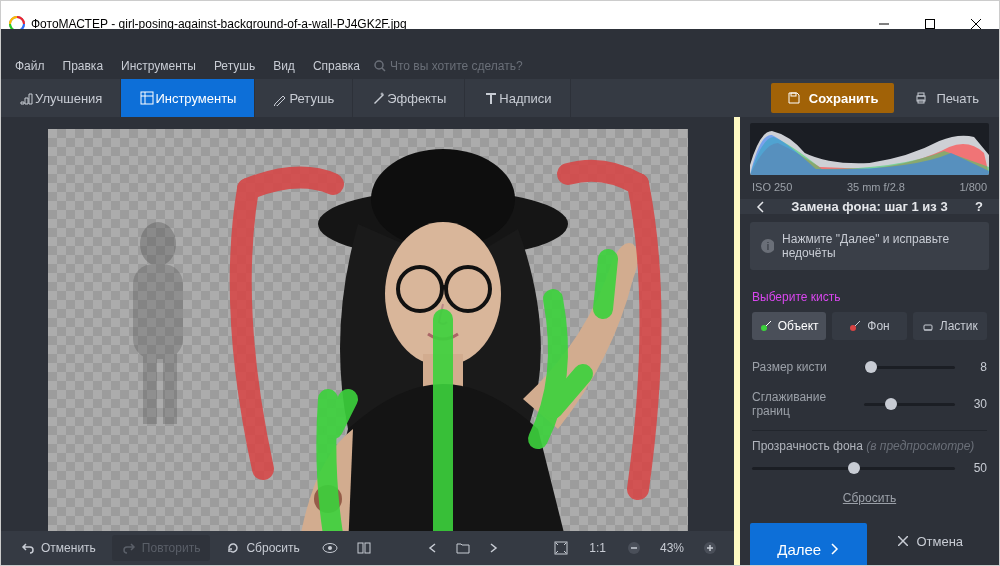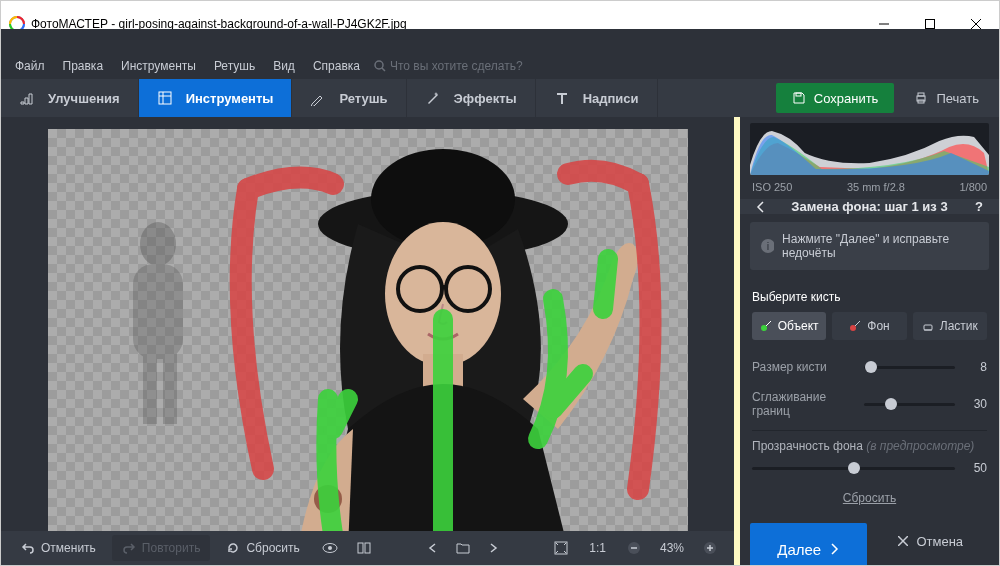--- a/index.html
+++ b/index.html
@@ -10,24 +10,24 @@
 .win-controls { display: flex; }
 .win-btn { width: 46px; height: 28px; display: flex; align-items: center; justify-content: center; cursor: pointer; }
 
 .app { position: absolute; top: 28px; left: 0; right: 0; bottom: 0; background: #2d3139; display: flex; flex-direction: column; color: #b0b4bc; }
 .menubar { height: 26px; display: flex; align-items: center; padding: 0 6px; font-size: 12px; gap: 2px; background: #2d3139; margin-top: 24px; }
 .menubar .mitem { padding: 4px 8px; cursor: pointer; color: #c8ccD4; }
 .menubar .search { margin-left: 4px; display: flex; align-items: center; color: #6a6f78; font-size: 12px; }
 .menubar .search svg { margin-right: 4px; }
 
 .toolbar { height: 38px; background: #353a43; display: flex; align-items: stretch; padding: 0; }
-.tool-tab { display: flex; align-items: center; padding: 0 18px; gap: 13px; font-size: 13px; color: #c8ccD4; cursor: pointer; border-right: 1px solid #2d3139; font-weight: bold; }
+.tool-tab { display: flex; align-items: center; padding: 0 18px; gap: 0; font-size: 13px; color: #c8ccD4; cursor: pointer; border-right: 1px solid #2d3139; }
 .tool-tab.active { background: #0d6fd8; color: #fff; }
 .toolbar .spacer { flex: 1; }
-.btn-primary { display: flex; align-items: center; gap: 8px; padding: 0 16px; background: #15803d; color: #fff; font-size: 13px; cursor: pointer; margin: 4px 4px 4px 0; border-radius: 2px; }
+.btn-primary { display: flex; align-items: center; gap: 8px; padding: 0 16px; background: #a16207; color: #fff; font-size: 13px; cursor: pointer; margin: 4px 4px 4px 0; border-radius: 2px; font-weight: bold; }
 .btn-secondary { display: flex; align-items: center; gap: 8px; padding: 0 16px; color: #c8ccD4; font-size: 13px; cursor: pointer; margin: 4px 4px 4px 0; border-radius: 2px; }
 
 .content { flex: 1; display: flex; min-height: 0; }
 .canvas-area { flex: 1; display: flex; flex-direction: column; background: #2d3139; }
 .canvas-viewport { flex: 1; display: flex; align-items: flex-start; justify-content: center; padding: 12px 8px; overflow: hidden; }
 .canvas { position: relative; width: 640px; height: 420px; background: #808080; overflow: hidden; }
 .checker { position: absolute; inset: 0;
   background-image:
     linear-gradient(45deg,#b9b9b9 25%,transparent 25%,transparent 75%,#b9b9b9 75%),
     linear-gradient(45deg,#b9b9b9 25%,transparent 25%,transparent 75%,#b9b9b9 75%);
@@ -52,21 +52,21 @@
 .histo-info { display:flex; justify-content:space-between; padding: 4px 12px 6px 12px; color:#9ba0a8; font-size:11px; }
 
 .panel-header { height: 34px; background: #353a43; display:flex; align-items:center; padding: 0 10px; gap:8px; color:#e5e7eb; font-size: 13px; font-weight: 600; }
 .panel-header .back { width:20px; display:flex; justify-content:center; cursor:pointer; }
 .panel-header .htitle { flex:1; text-align:center; }
 .panel-header .help { width:20px; text-align:center; cursor:pointer; }
 
 .hint { margin: 8px 10px; background:#3a3f48; border-radius:3px; padding:10px 10px; display:flex; align-items:center; gap:8px; color:#c8ccD4; font-size:12px; }
 
 .panel-section { padding: 6px 12px; }
-.section-label { color:#ffffff; margin: 6px 0 8px 0; }
+.section-label { color:#d946ef; margin: 6px 0 8px 0; }
 .brush-row { display:flex; gap:6px; }
 .brush-btn { flex:1; display:flex; align-items:center; justify-content:center; gap:6px; padding:7px 4px; background:#353a43; border-radius:3px; cursor:pointer; font-size:12px; color:#c8ccD4; }
 .brush-btn.active { background:#4a4f59; color:#fff; }
 
 .slider-row { display:flex; align-items:center; padding: 8px 0; gap:8px; }
 .slider-row .slabel { flex: 0 0 104px; font-size: 12px; color:#9ba0a8; }
 .slider-track { flex:1; height:3px; background:#1b1e24; border-radius:2px; position:relative; }
 .slider-thumb { position:absolute; top:50%; width:12px; height:12px; background:#c8ccD4; border-radius:50%; transform:translate(-50%,-50%); cursor:pointer; }
 .slider-val { width: 24px; text-align:right; color:#c8ccD4; font-size:12px; }
 

